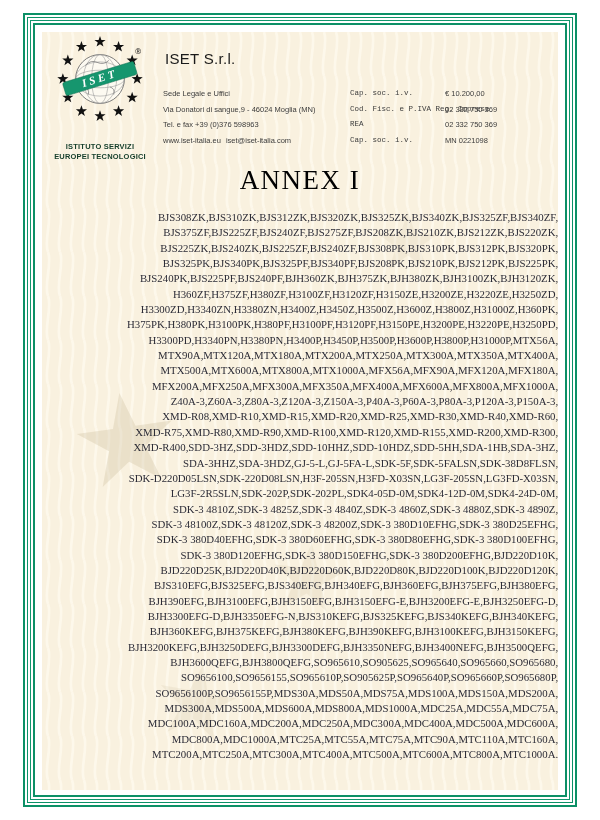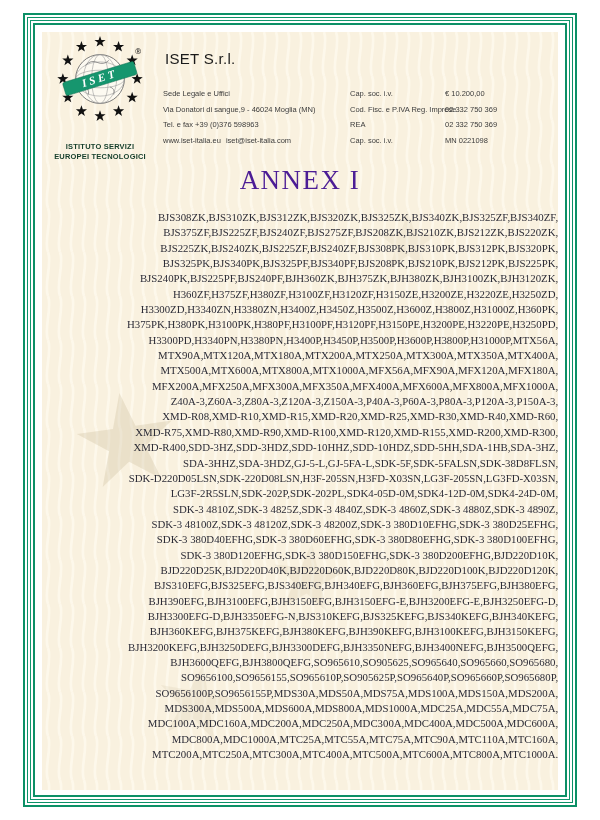--- a/index.html
+++ b/index.html
@@ -33,28 +33,28 @@
     margin-top:16px;font-size:7.5px;font-weight:bold;letter-spacing:.2px;
     color:#17402d;line-height:1.35;white-space:nowrap;
   }
   .company{
     position:absolute;left:123px;top:18px;font-size:15px;color:#1a1a1a;
     letter-spacing:.3px;
   }
   .info-grid{position:absolute;left:121px;top:45px;width:400px;font-size:7.5px;color:#3c3c3c;margin-top:12px;}
   .info-row{position:relative;height:15.6px;white-space:nowrap;}
   .info-row .c1{position:absolute;left:0;}
-  .info-row .c2{position:absolute;left:187px;}
+  .info-row .c2{position:absolute;left:187px;font-family:Liberation Mono, monospace;}
   .info-row .c3{position:absolute;left:282px;}
   .email-link{color:#3c3c3c;margin-left:5px;}
   
   .title{
     position:absolute;left:0;right:0;top:133px;margin:0;text-align:center;
     font-family:"Liberation Serif","DejaVu Serif",serif;font-weight:normal;
-    font-size:27px;letter-spacing:1.5px;color:#4c1d95;
+    font-size:27px;letter-spacing:1.5px;color:#000000;
   }
   .code-list{
     position:absolute;left:85px;top:178px;
     font-family:"Liberation Serif","DejaVu Serif",serif;
     font-size:10.8px;color:#2b2b36;text-align:right;
   }
   .code-line{height:15.35px;line-height:15.35px;white-space:nowrap;}
 </style>
 </head>
 <body>

